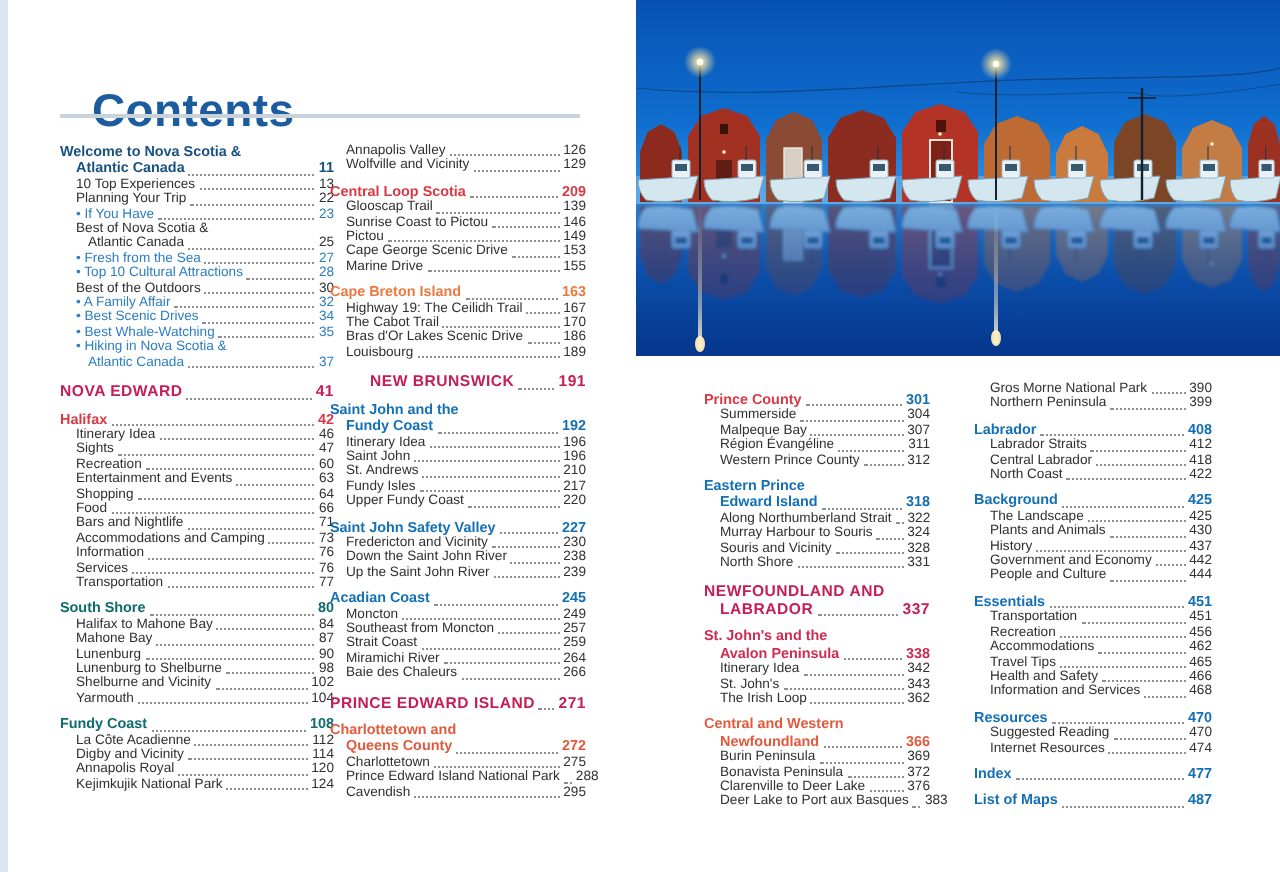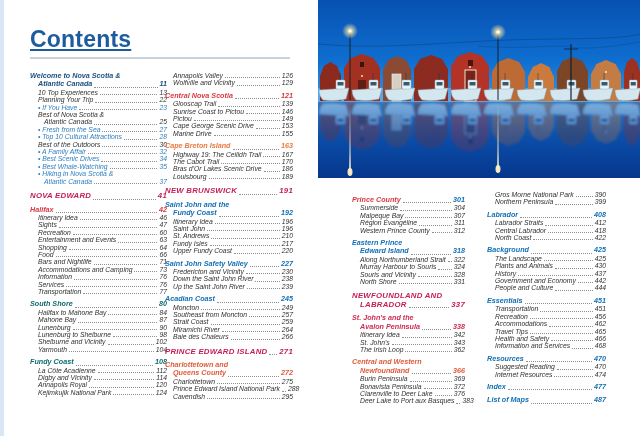--- a/index.html
+++ b/index.html
@@ -2,25 +2,25 @@
 <html><head>
 <meta charset="utf-8">
 <style>
   html,body{margin:0;padding:0;background:#ffffff;}
   .spread{
     position:relative;width:640px;height:436px;background:#ffffff;overflow:hidden;
     font-family:"Liberation Sans", sans-serif;
   }
   .edge-strip{position:absolute;left:0;top:0;width:4px;height:436px;background:#d9e7f4;}
   .page-title{
-    position:absolute;left:30px;top:26px;margin:0;
-    font-size:23px;font-weight:700;color:#1c5c9e;letter-spacing:0.2px;text-decoration:underline;
+    position:absolute;left:30px;top:26px;margin:16px;
+    font-size:23px;font-weight:700;color:#1c5c9e;letter-spacing:0.2px;
   }
   .title-rule{position:absolute;left:30px;top:57px;width:260px;height:2px;background:#c7d2db;}
-  .col{position:absolute;font-style:italic;}
+  .col{position:absolute;}
   .sec{margin-top:5px;}
   .sec.first{margin-top:0;}
   .sec.cont{margin-top:0;}
   .sec.part{margin-top:7px;}
   .row{display:flex;align-items:flex-end;}
   .row .lbl{white-space:nowrap;}
   .row.h{line-height:8.4px;}
   .row.h .lbl,.row.h .num{font-weight:700;font-size:7.2px;}
   .sec.part .row.h .lbl,.sec.part .row.h .num{font-size:7.8px;letter-spacing:0.25px;}
   .row.it{line-height:7.4px;padding-left:8px;}
@@ -253,23 +253,23 @@
           <span class="num">126</span>
         </div>
         <div class="row it">
           <span class="lbl">Wolfville and Vicinity</span>
           <span class="dots"></span>
           <span class="num">129</span>
         </div>
       </div>
       <div class="sec">
         <div class="row h">
-          <span class="lbl" style="color: rgb(216, 58, 69);">Central Nova Scotia</span>
-          <span class="dots"></span>
-          <span class="num" style="color: rgb(216, 58, 69);">121</span>
+          <span class="lbl" style="color: rgb(216, 58, 69);">Central Loop Scotia</span>
+          <span class="dots"></span>
+          <span class="num" style="color: rgb(216, 58, 69);">209</span>
         </div>
         <div class="row it">
           <span class="lbl">Glooscap Trail</span>
           <span class="dots"></span>
           <span class="num">139</span>
         </div>
         <div class="row it">
           <span class="lbl">Sunrise Coast to Pictou</span>
           <span class="dots"></span>
           <span class="num">146</span>
@@ -312,21 +312,21 @@
           <span class="num">186</span>
         </div>
         <div class="row it">
           <span class="lbl">Louisbourg</span>
           <span class="dots"></span>
           <span class="num">189</span>
         </div>
       </div>
       <div class="sec part">
         <div class="row h">
-          <span class="lbl" style="color: rgb(196, 30, 86);">NEW BRUNSWICK</span>
+          <span class="lbl" style="color: rgb(196, 30, 86); margin-left: 20px;">NEW BRUNSWICK</span>
           <span class="dots"></span>
           <span class="num" style="color: rgb(196, 30, 86);">191</span>
         </div>
       </div>
       <div class="sec">
         <div class="row h">
           <span class="lbl" style="color: rgb(20, 112, 181);">Saint John and the</span>
         </div>
         <div class="row h ind1">
           <span class="lbl" style="color: rgb(20, 112, 181);">Fundy Coast</span>

